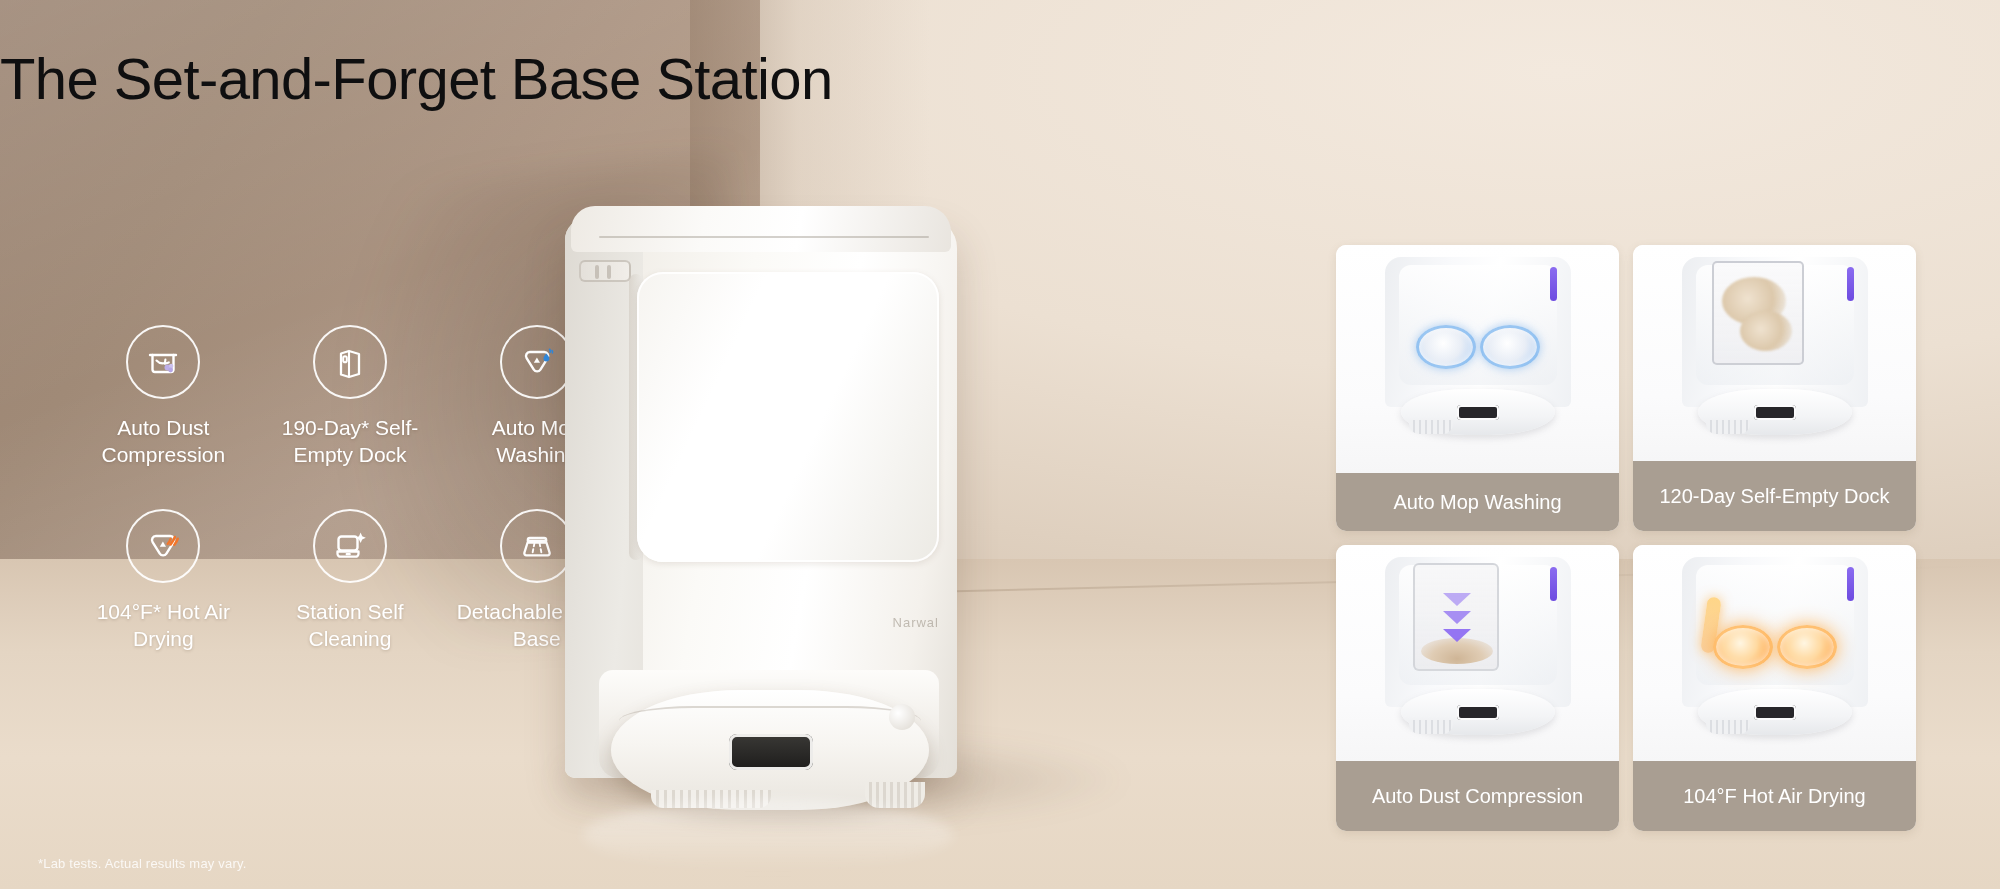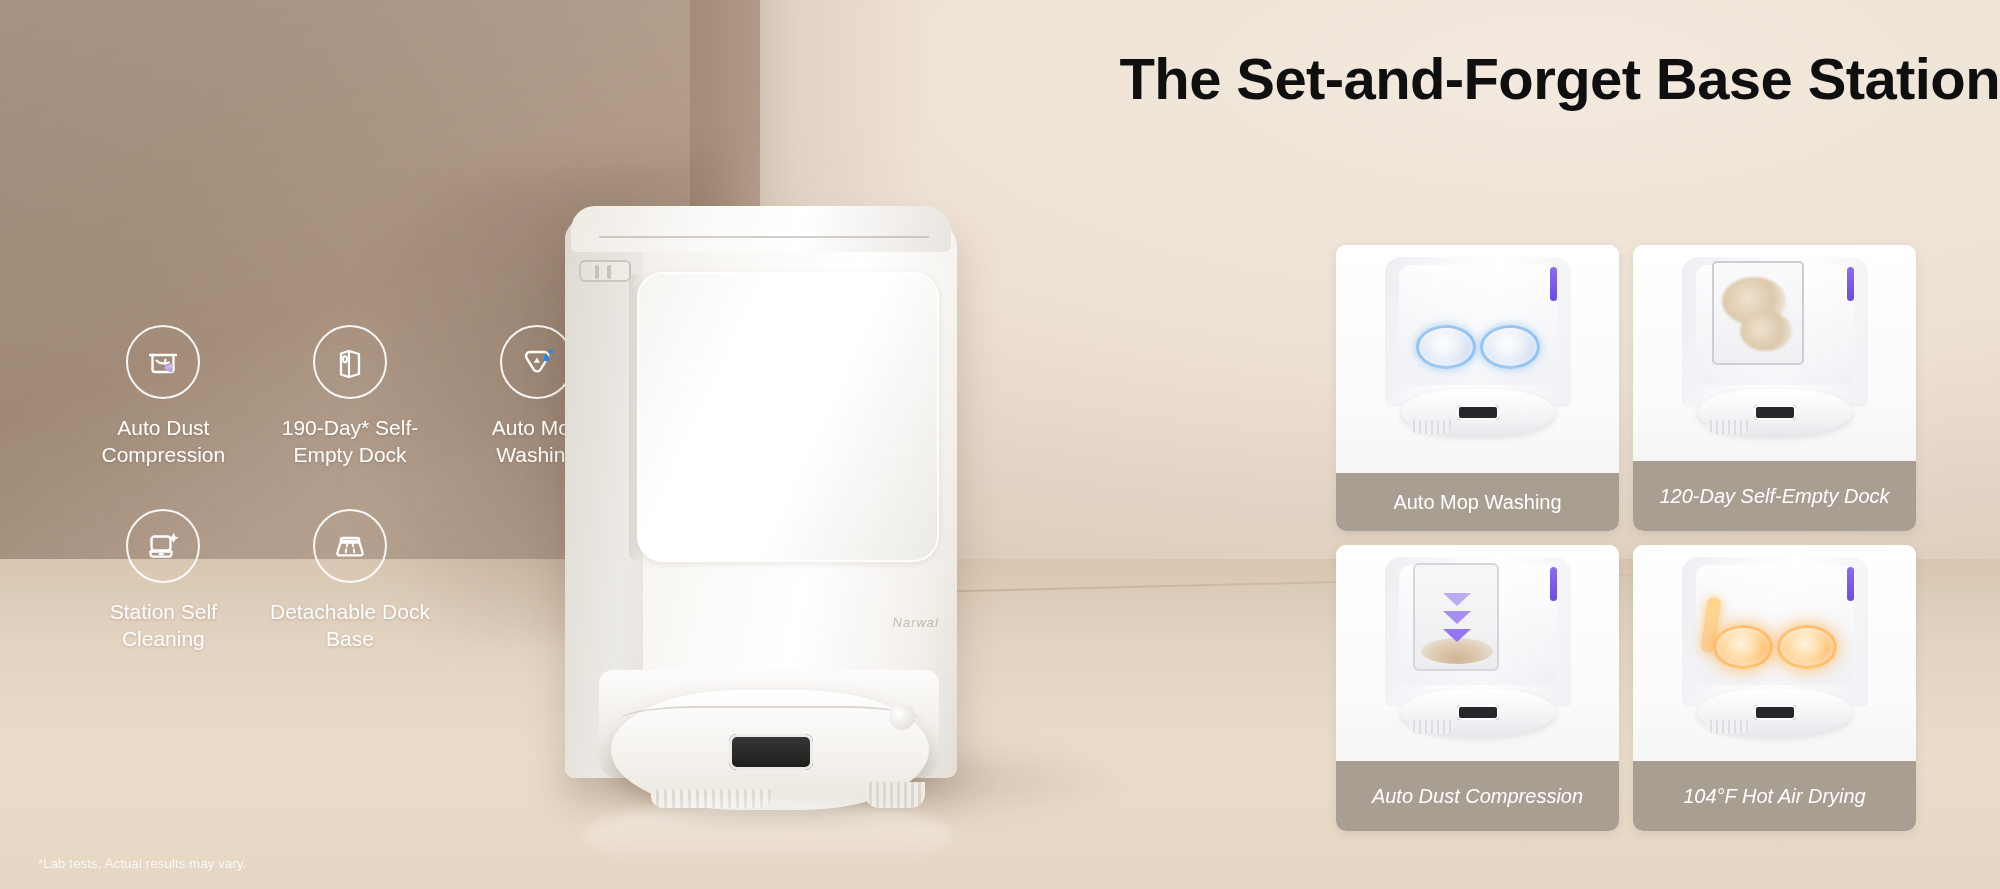--- a/index.html
+++ b/index.html
@@ -83,23 +83,23 @@
     width: 620px; height: 90px;
     background: radial-gradient(50% 50% at 42% 50%, rgba(86,62,42,0.32) 0%, rgba(86,62,42,0.12) 55%, rgba(86,62,42,0) 100%);
     filter: blur(12px);
   }
 
   
   .headline {
     position: absolute;
     left: 0; top: 48px;
     width: 2000px;
-    text-align: right;
+    text-align: left;
     font-size: 58px;
-    font-weight: 700;
+    font-weight: 400;
     letter-spacing: -0.6px;
     color: #0f0f10;
     line-height: 1.08;
   }
   .subheadline {
     position: absolute;
     left: 0; top: 148px;
     width: 2000px;
     text-align: center;
     font-size: 26px;
@@ -208,21 +208,20 @@
     width: 14px; height: 286px;
     background: linear-gradient(90deg, rgba(205,198,188,0.55), rgba(255,255,255,0.1));
     border-radius: 8px;
   }
   .dock-brand {
     position: absolute;
     right: 26px; bottom: 190px;
     font-size: 13px;
     letter-spacing: 1px;
     color: rgba(150,140,128,0.55);
-    font-style: italic;
     margin-top: 21px;
   }
   .dock-base {
     position: absolute;
     left: 34px; top: 470px;
     width: 340px; height: 108px;
     background: linear-gradient(180deg, #fdfcfa 0%, #f1eee9 55%, #e2ded7 100%);
     border-radius: 14px 14px 20px 20px;
   }
   .robot {
@@ -447,21 +446,21 @@
     background: #a99e92;
     color: #ffffff;
     font-size: 20px;
     line-height: 1.25;
     display: flex;
     align-items: center;
     justify-content: center;
     text-align: center;
     padding: 10px 8px;
   }
-  .card-caption.two-line { min-height: 70px; font-style: italic; }
+  .card-caption.two-line { min-height: 70px; }
 
   
   .footnote {
     position: absolute;
     left: 38px; bottom: 18px;
     font-size: 13px;
     color: rgba(255,255,255,0.82);
     letter-spacing: .2px;
   }
 </style>
@@ -515,20 +514,32 @@
           <path d="M17.6 10.4c1.5-2.4 5.1-2.4 6.6 0l7.2 11.4c1.7 2.7-.2 6.2-3.3 6.2H13.7c-3.1 0-5-3.5-3.3-6.2z" stroke="#fff" stroke-width="2.4" stroke-linejoin="round" transform="rotate(180 21 19.5)"></path>
           <path d="M20.9 16.6l3.1 5.2h-6.2z" fill="#fff"></path>
           <path d="M30.4 12.6c1.9 2.2 2.9 3.7 2.9 5a2.9 2.9 0 11-5.8 0c0-1.3 1-2.8 2.9-5z" fill="#2f8ae0"></path>
           <path d="M33.6 8.4c.8.9 1 1.7.5 2.6" stroke="#2f8ae0" stroke-width="1.8" stroke-linecap="round"></path>
           <path d="M36 9.6c.7.8.9 1.5.4 2.3" stroke="#2f8ae0" stroke-width="1.6" stroke-linecap="round"></path>
         </svg>
       </div>
       <div class="feature-label">Auto Mop Washing</div>
     </div>
 
+    <div class="feature">
+      <div class="feature-ring">
+        <svg width="42" height="42" viewBox="0 0 42 42" fill="none">
+          <path d="M17.6 10.4c1.5-2.4 5.1-2.4 6.6 0l7.2 11.4c1.7 2.7-.2 6.2-3.3 6.2H13.7c-3.1 0-5-3.5-3.3-6.2z" stroke="#fff" stroke-width="2.4" stroke-linejoin="round" transform="rotate(180 21 19.5)"></path>
+          <path d="M20.9 16.6l3.1 5.2h-6.2z" fill="#fff"></path>
+          <path d="M28.6 19.4c2.2-2.8 3.6-5 4.2-7.4" stroke="#f4762a" stroke-width="2.6" stroke-linecap="round"></path>
+          <path d="M32.4 19.8c1.8-2.3 2.9-4.2 3.4-6.2" stroke="#f4762a" stroke-width="2.4" stroke-linecap="round"></path>
+          <path d="M25.6 19c1.6-2 2.6-3.6 3-5.2" stroke="#f4762a" stroke-width="2.2" stroke-linecap="round"></path>
+        </svg>
+      </div>
+      <div class="feature-label">104°F* Hot Air Drying</div>
+    </div>
 
     <div class="feature">
       <div class="feature-ring">
         <svg width="42" height="42" viewBox="0 0 42 42" fill="none">
           <rect x="9.5" y="11.5" width="19" height="14" rx="3" stroke="#fff" stroke-width="2.4"></rect>
           <path d="M8.5 26.5h21v2.2a3 3 0 01-3 3h-15a3 3 0 01-3-3z" stroke="#fff" stroke-width="2.3" stroke-linejoin="round"></path>
           <rect x="16.6" y="28" width="5.2" height="2.2" rx="1" fill="#fff"></rect>
           <path d="M31.6 7.6l1.6 3.6 3.6 1.6-3.6 1.6-1.6 3.6-1.6-3.6-3.6-1.6 3.6-1.6z" fill="#fff"></path>
         </svg>
       </div>

